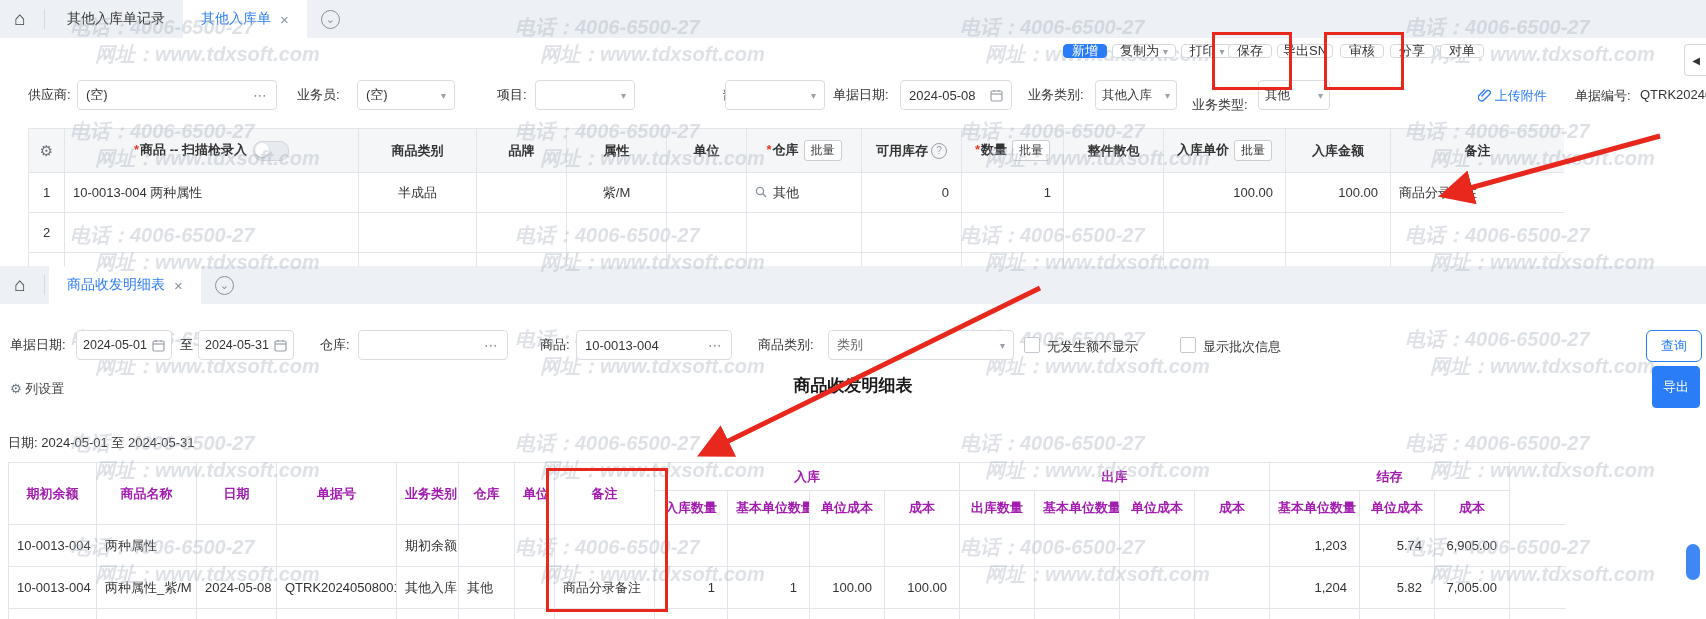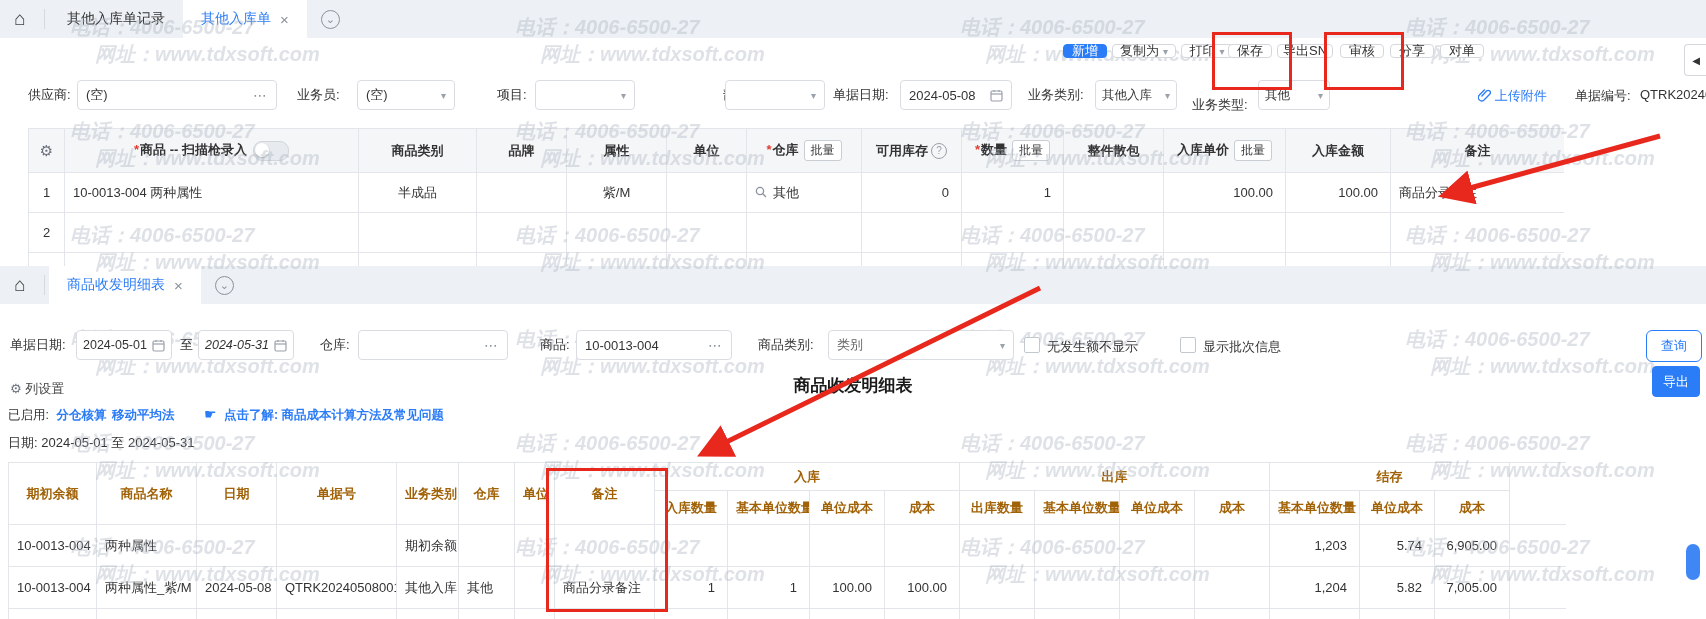--- a/index.html
+++ b/index.html
@@ -33,21 +33,21 @@
   .ctrl .fill{flex:1;}
   .ctrl .dots{color:#8a929c;font-size:14px;letter-spacing:1px;}
   .ctrl .caret{color:#9aa1ab;font-size:10px;}
   .link{color:#2b7cf7;cursor:pointer;}
   
   .twrap{position:absolute;overflow:hidden;z-index:2;}
   table{border-collapse:collapse;table-layout:fixed;width:100%;background:transparent;}
   th,td{border:1px solid #e2e6ea;padding:0 8px;overflow:hidden;white-space:nowrap;box-sizing:border-box;}
   .ttab th{height:44px;background:#f5f6f8;font-weight:bold;font-size:13px;color:#333;text-align:center;}
   .ttab td{height:40px;font-size:13px;background:transparent;}
-  .btab th{font-weight:bold;font-size:13px;color:#a16207;text-align:center;background:transparent;}
+  .btab th{font-weight:bold;font-size:13px;color:#a21caf;text-align:center;background:transparent;}
   .btab tr.grow th{height:28px;}
   .btab tr.subrow th{height:34px;}
   .btab td{height:42px;font-size:13px;}
   .btab tr.filler td{height:40px;}
   td.num,th.num{text-align:right;padding-right:12px;}
   td.ctr{text-align:center;}
   .req{color:#e23b2e;margin-right:1px;}
   .mini-btn{display:inline-block;border:1px solid #c9ced4;border-radius:3px;background:#fff;
             font-size:12px;font-weight:normal;padding:1px 6px;margin-left:5px;color:#333;cursor:pointer;}
   .toggle{display:inline-block;vertical-align:middle;width:34px;height:18px;border-radius:9px;background:#e7eaee;
@@ -299,21 +299,21 @@
   <div class="ctrl" style="left:76px;top:330px;width:96px;padding:0 6px;">
     <span class="fill" style="font-size:12.5px;">2024-05-01</span>
     <svg width="13" height="13" viewBox="0 0 13 13">
         <rect x="1" y="2" width="11" height="10" rx="1.5" fill="none" stroke="#9aa1ab" stroke-width="1.2"></rect>
         <line x1="1" y1="5" x2="12" y2="5" stroke="#9aa1ab" stroke-width="1.2"></line>
         <line x1="4" y1="1" x2="4" y2="3" stroke="#9aa1ab" stroke-width="1.2"></line>
         <line x1="9" y1="1" x2="9" y2="3" stroke="#9aa1ab" stroke-width="1.2"></line>
       </svg>
   </div>
   <span class="flabel" style="left:180px;top:330px;">至</span>
-  <div class="ctrl" style="left:198px;top:330px;width:96px;padding:0 6px;font-style:italic;">
+  <div class="ctrl" style="left:198px;top:330px;width:96px;padding:0 6px;">
     <span class="fill" style="font-size:12.5px;">2024-05-31</span>
     <svg width="13" height="13" viewBox="0 0 13 13">
         <rect x="1" y="2" width="11" height="10" rx="1.5" fill="none" stroke="#9aa1ab" stroke-width="1.2"></rect>
         <line x1="1" y1="5" x2="12" y2="5" stroke="#9aa1ab" stroke-width="1.2"></line>
         <line x1="4" y1="1" x2="4" y2="3" stroke="#9aa1ab" stroke-width="1.2"></line>
         <line x1="9" y1="1" x2="9" y2="3" stroke="#9aa1ab" stroke-width="1.2"></line>
       </svg>
   </div>
   <span class="flabel" style="left:320px;top:330px;">仓库:</span>
   <div class="ctrl" style="left:358px;top:330px;width:150px;">
@@ -336,29 +336,22 @@
   <span class="plain" style="left:1180px;top:337px;">
     <span class="checkbox"></span><span>显示批次信息</span>
   </span>
   <div class="btn blue-outline" style="left:1646px;top:330px;width:56px;height:32px;">查询</div>
 
   <span class="plain" style="left:10px;top:380px;color:#444;">
     <span class="gear" style="font-size:13px;">⚙</span>
     <span>列设置</span>
   </span>
   <div class="big-title" style="top:374px;">商品收发明细表</div>
-  <div class="btn blue-fill" style="left:1652px;top:366px;width:48px;height:31px;">导出</div>
-
-  <span class="plain" style="left:8px;top:406px;font-size:12.5px;">
-    <span>已启用:</span>
-    <span class="link" style="font-weight:bold;margin-left:4px;">分仓核算</span>
-    <span class="link" style="font-weight:bold;margin-left:2px;">移动平均法</span>
-    <span class="link" style="margin-left:26px;font-size:14px;">☛</span>
-    <span class="link" style="font-weight:bold;margin-left:4px;">点击了解: 商品成本计算方法及常见问题</span>
-  </span>
+  <div class="btn blue-fill" style="left:1652px;top:366px;width:48px;height:42px;">导出</div>
+
 
   <span class="plain" style="left:8px;top:434px;z-index:2;">日期: 2024-05-01 至 2024-05-31</span>
 
   <div class="twrap" style="left:8px;top:462px;width:1558px;height:157px;">
     <table class="btab">
       <colgroup>
         <col style="width:88px">
           <col style="width:100px">
           <col style="width:80px">
           <col style="width:120px">

